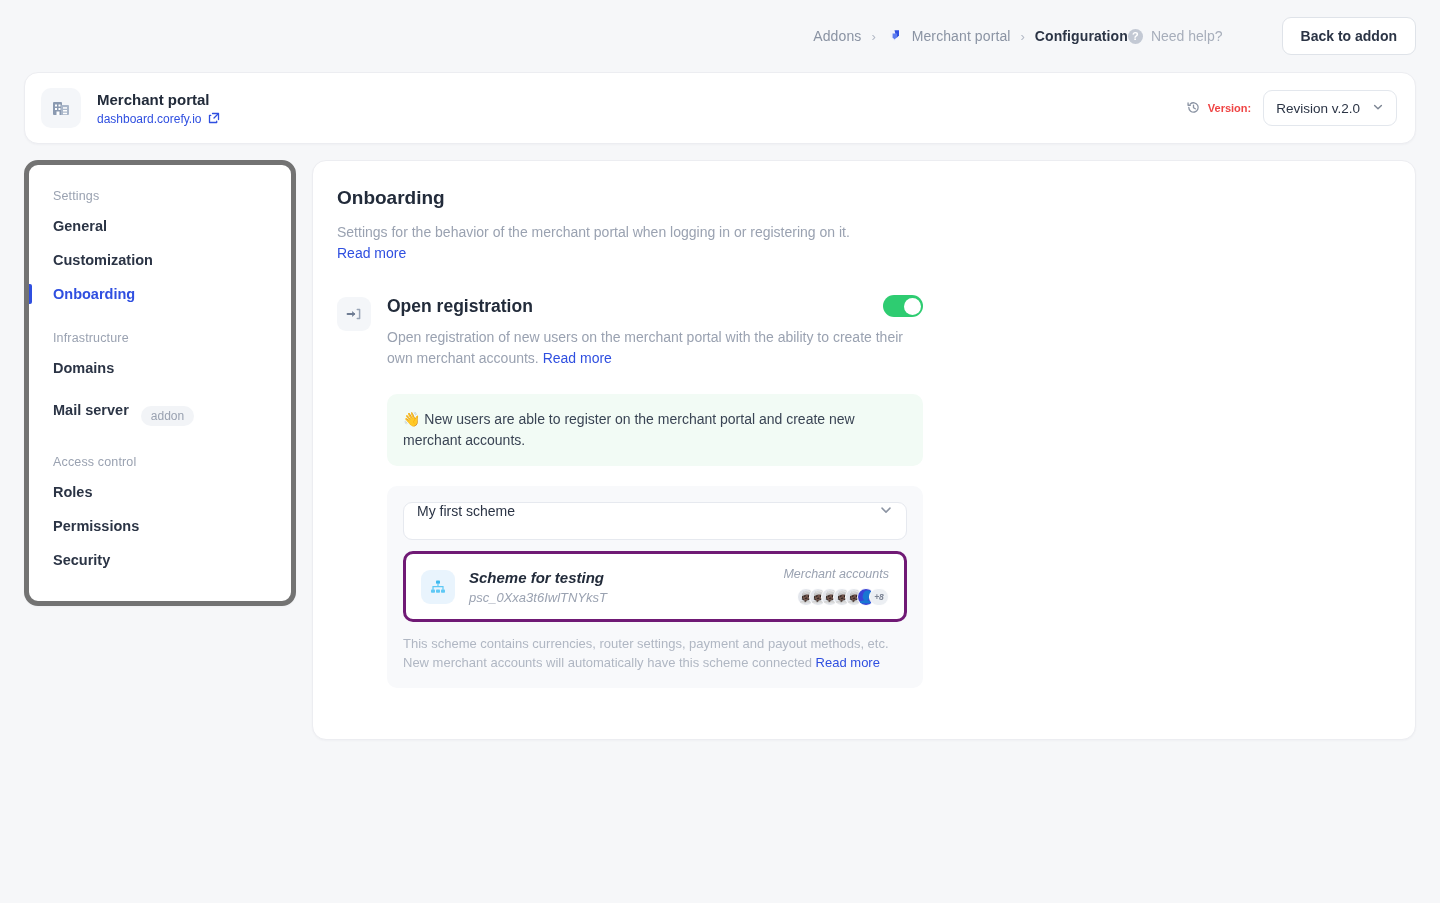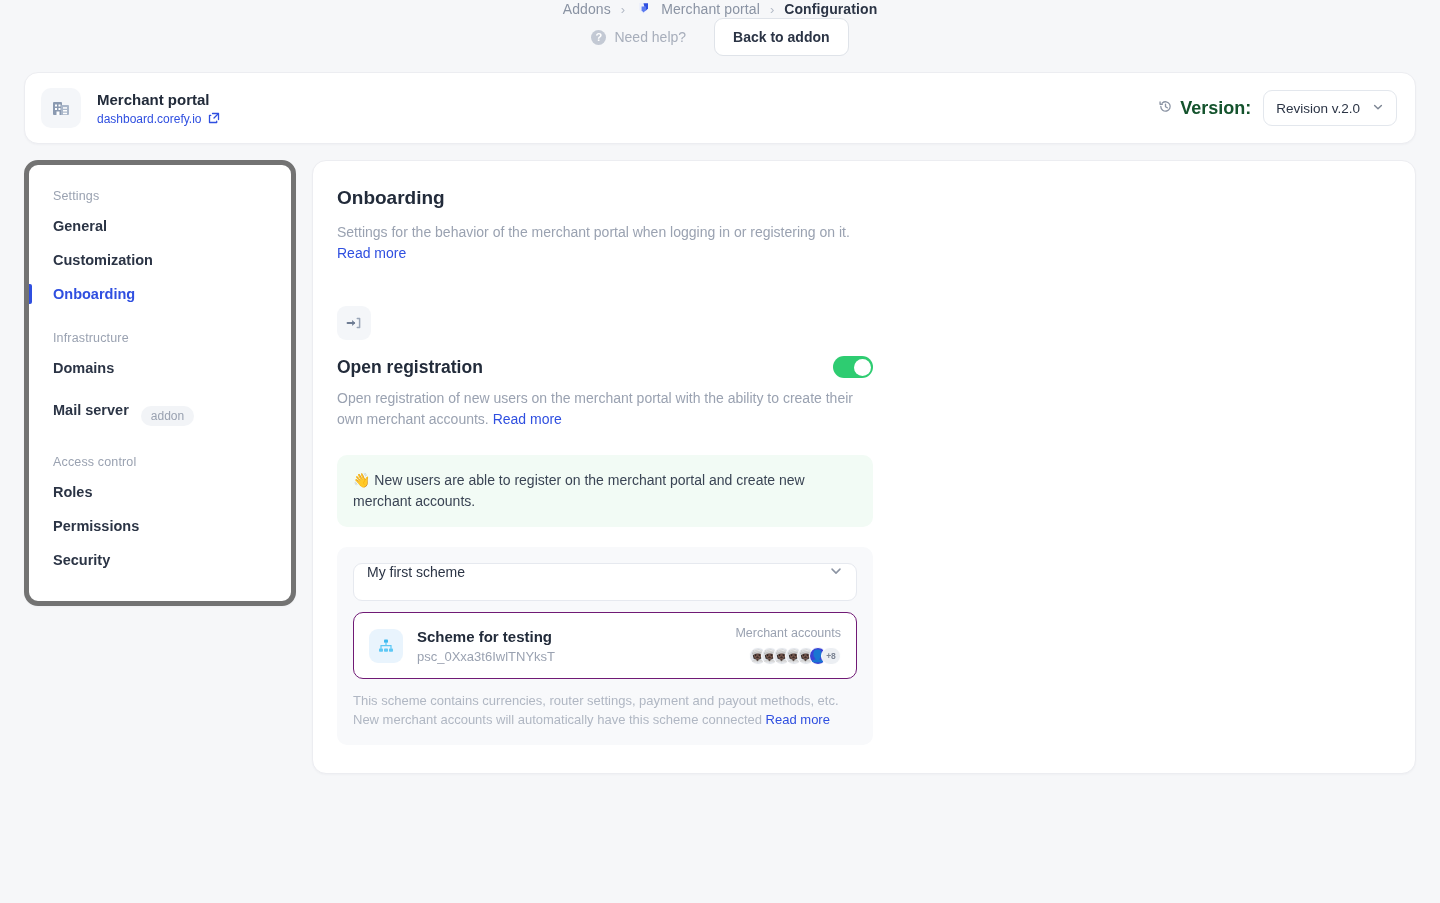--- a/index.html
+++ b/index.html
@@ -10,22 +10,21 @@
     -webkit-font-smoothing: antialiased;
   }
   body { overflow: hidden; position: relative; }
 
   
   .topbar {
     height: 72px;
     padding: 0 24px;
     display: flex;
     align-items: center;
-    justify-content: flex-start;
-    flex-direction: column;
+    justify-content: flex-end;
   }
   .crumbs { display: flex; align-items: center; gap: 10px; }
   .crumb {
     font-size: 14px;
     color: #8a93a3;
     letter-spacing: .1px;
     white-space: nowrap;
   }
   .crumb.active { color: #2b3445; font-weight: bold; }
   .crumb-sep {
@@ -53,21 +52,21 @@
     height: 38px;
     padding: 0 18px;
     border: 1px solid #dfe3e9;
     border-radius: 9px;
     background: #fff;
     color: #2b3445;
     font-size: 14px;
     font-weight: bold;
     font-family: inherit;
     cursor: pointer;
-    display: flex; align-items: center;
+    display: flex; align-items: center; margin-left: 31px;
   }
 
   
   .header-card {
     margin: 0 24px;
     background: #fff;
     border: 1px solid #ecedf1;
     border-radius: 14px;
     height: 72px;
     display: flex;
@@ -89,21 +88,21 @@
     margin-bottom: 3px;
   }
   .app-link {
     font-size: 12px; color: #2f4fe0;
     display: flex; align-items: center; gap: 6px;
     cursor: pointer;
   }
   .hc-right { display: flex; align-items: center; gap: 12px; }
   .version-label {
     display: flex; align-items: center; gap: 7px;
-    font-size: 18px; color: #14532d; font-weight: bold;
+    font-size: 11px; color: #ef4444; font-weight: bold;
   }
   .select-box {
     height: 36px;
     min-width: 130px;
     border: 1px solid #e3e7ed;
     border-radius: 9px;
     background: #fff;
     display: flex; align-items: center; justify-content: space-between;
     gap: 12px;
     padding: 16px 12px;
@@ -185,21 +184,21 @@
   }
   .page-desc {
     font-size: 14px;
     line-height: 21px;
     color: #9aa2b1;
     max-width: 530px;
   }
   .link { color: #2f4fe0; cursor: pointer; font-weight: normal; }
   .page-desc .link { }
 
-  .setting-block { margin-top: 40px; display: flex; gap: 16px; flex-direction: column; }
+  .setting-block { margin-top: 31px; display: flex; gap: 16px; }
   .setting-icon {
     width: 34px; height: 34px;
     border-radius: 9px;
     background: #f4f6f9;
     display: flex; align-items: center; justify-content: center;
     flex: 0 0 34px;
     margin-top: 2px;
   }
   .setting-body { flex: 1; max-width: 536px; }
   .setting-head {
@@ -258,27 +257,28 @@
     border-radius: 9px;
     display: flex; justify-content: space-between;
     padding: 0 13px;
     font-size: 14px;
     color: #2b3445;
     cursor: pointer;
   }
   .scheme-card {
     margin-top: 11px;
     background: #fff;
-    border: 1px solid #701a75;
+    border: 3px solid #701a75;
     border-radius: 10px;
     padding: 13px 15px;
     display: flex;
     align-items: center;
     justify-content: space-between;
     cursor: pointer;
+    font-style: italic;
   }
   .sc-left { display: flex; align-items: center; gap: 14px; }
   .sc-icon {
     width: 34px; height: 34px;
     border-radius: 9px;
     background: #e9f4fd;
     display: flex; align-items: center; justify-content: center;
   }
   .sc-name {
     font-size: 15px; font-weight: bold; color: #222b3a;

